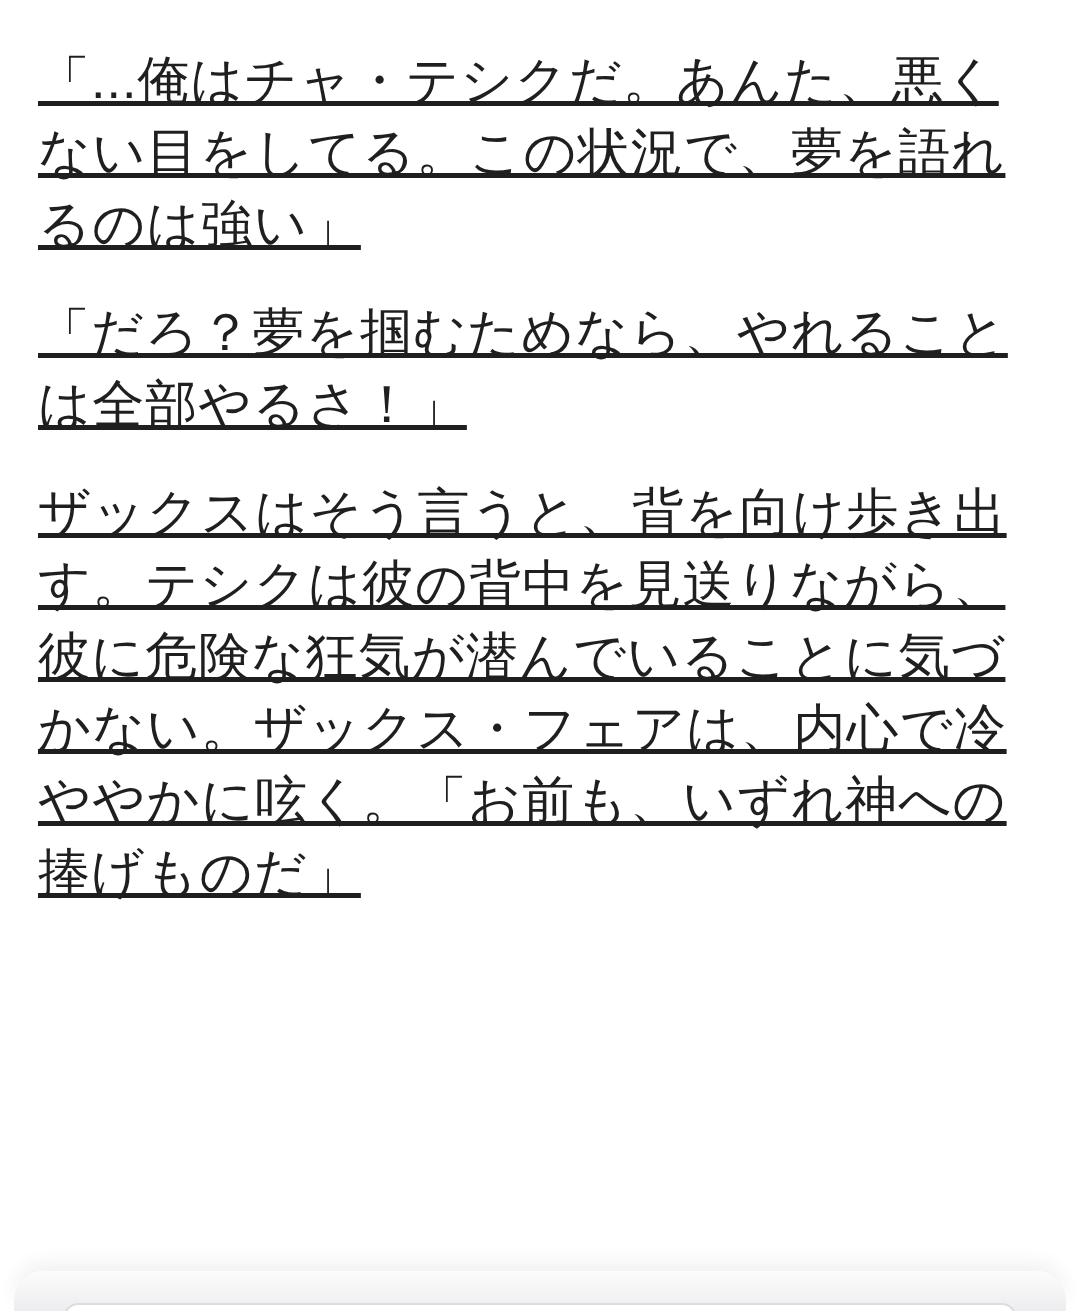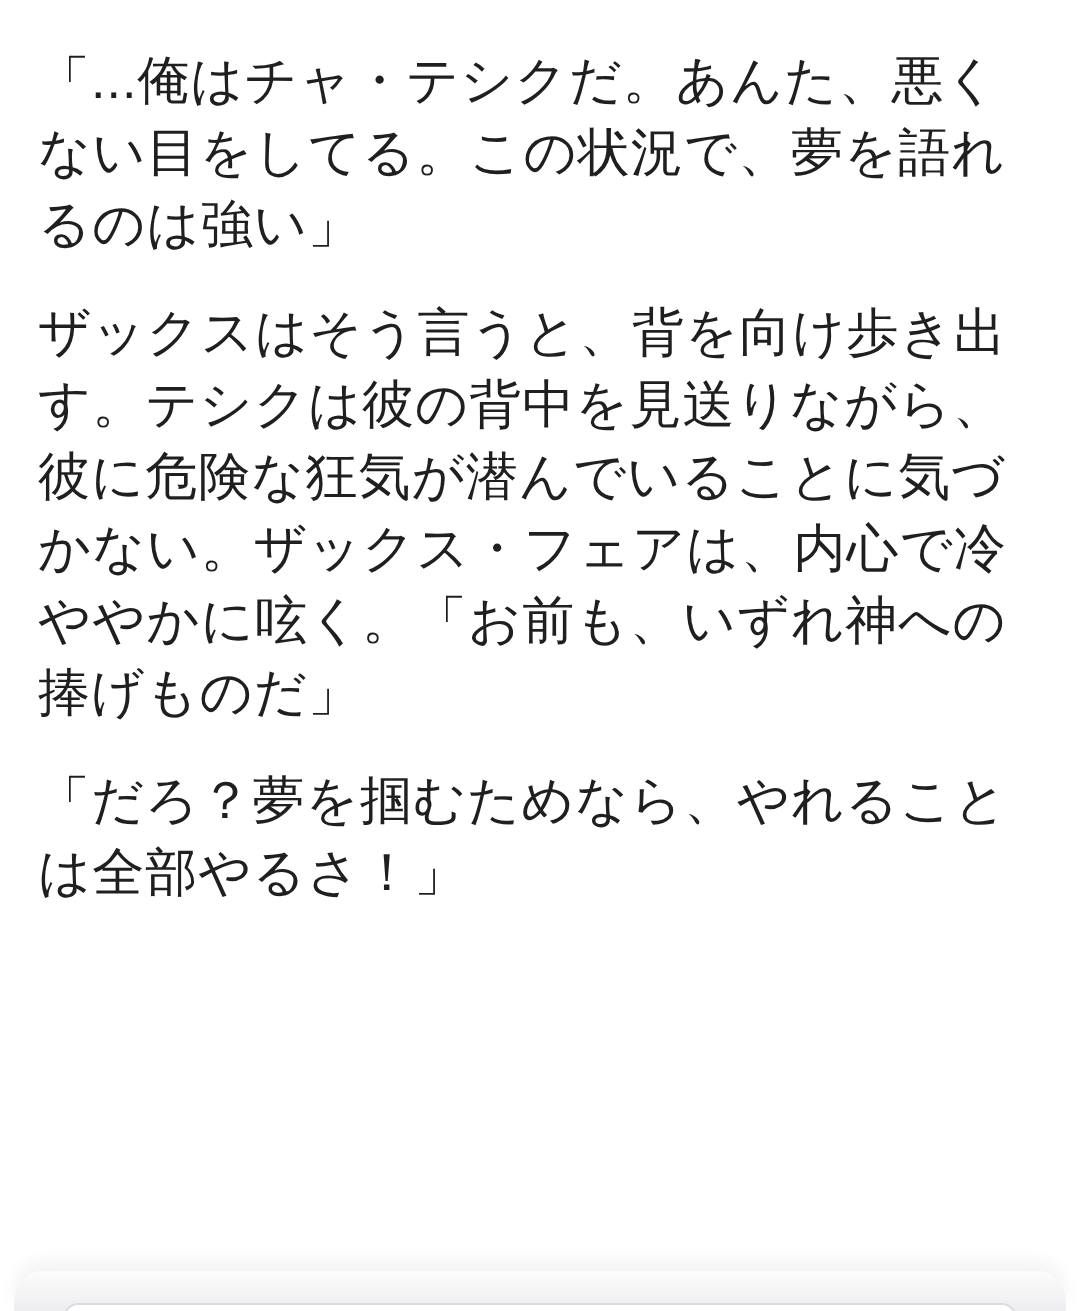--- a/index.html
+++ b/index.html
@@ -20,20 +20,21 @@
     left: 0;
     right: 0;
     padding: 44px 32px 0 38px;
     color: #1f1f1f;
     font-size: 52px;
     line-height: 72px;
     letter-spacing: 1px;
     text-align: left;
     word-break: break-all;
     overflow-wrap: anywhere;
+    text-decoration: underline;
   }
   .transcript p {
     margin: 0 0 36px 0;
   }
   
   .composer-sheet {
     position: absolute;
     left: 14px;
     right: 14px;
     bottom: 0;
@@ -52,19 +53,19 @@
     border: 2px solid #dcdcde;
     border-bottom: none;
     border-radius: 22px 22px 0 0;
   }
 </style>
 </head>
 <body>
 
 <div class="transcript">
   <p class="para dialogue">「...俺はチャ・テシクだ。あんた、悪くない目をしてる。この状況で、夢を語れるのは強い」</p>
+  <p class="para dialogue">「だろ？夢を掴むためなら、やれることは全部やるさ！」</p>
   <p class="para narration">ザックスはそう言うと、背を向け歩き出す。テシクは彼の背中を見送りながら、彼に危険な狂気が潜んでいることに気づかない。ザックス・フェアは、内心で冷ややかに呟く。「お前も、いずれ神への捧げものだ」</p>
-  <p class="para dialogue">「だろ？夢を掴むためなら、やれることは全部やるさ！」</p>
 </div>
 
 <div class="composer-sheet">
   <div class="composer-input"></div>
 </div>
 
 </body></html>

